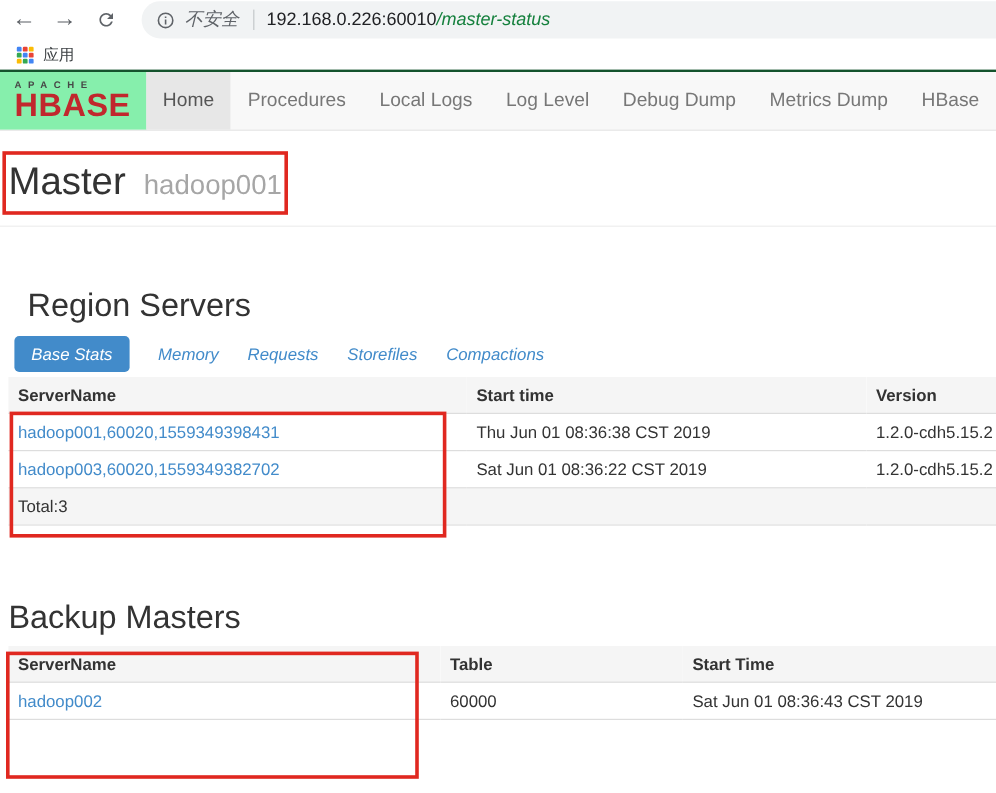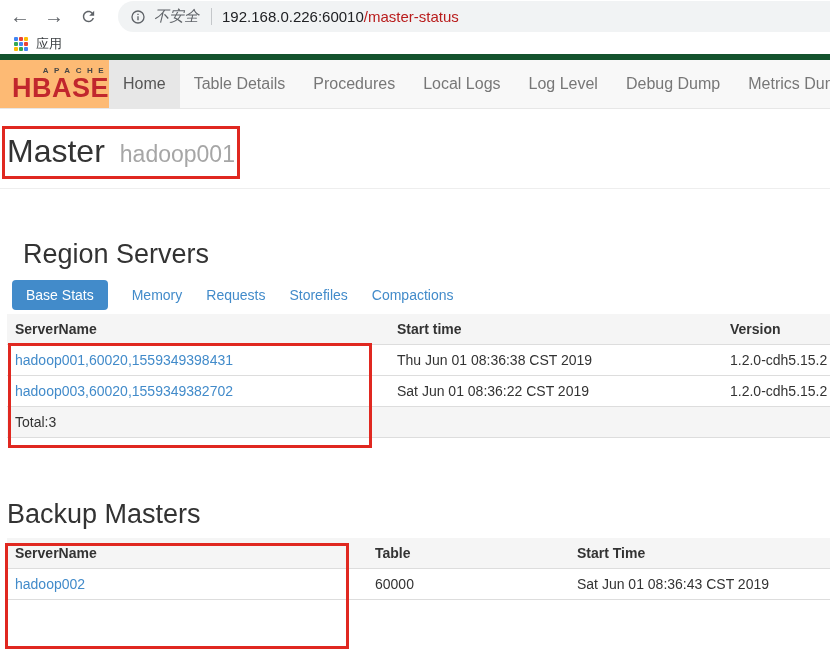--- a/index.html
+++ b/index.html
@@ -14,54 +14,54 @@
   .btn-back { margin-left:8px; }
   .btn-fwd  { margin-left:10px; }
   .btn-refresh { margin-left:10px; }
   .btn-refresh svg { width:17px; height:17px; fill:#5f6368; }
   .omnibox { flex:1; height:31px; margin-left:18px; background:#f1f3f4;
     border-radius:16px 0 0 16px; display:flex; align-items:center; padding-left:12px; }
   .info-icon svg { width:16px; height:16px; display:block; }
   .sec-label { color:#5f6368; font-size:15px; margin-left:8px;font-style:italic; }
   .omni-sep { width:1px; height:17px; background:#c4c7ca; margin:0 10px 0 12px; }
   .url-host { color:#202124; font-size:15px; }
-  .url-path { color:#b91c1c; font-size:15px; }
+  .url-path { color:#15803d; font-size:15px;font-style:italic; }
 
-  .bookmarks { height:27px; background:#fff; border-bottom:6px solid #14532d;
+  .bookmarks { height:27px; background:#fff; border-bottom:2px solid #14532d;
     display:flex; align-items:center; }
   .apps-icon { width:14px; height:14px; margin-left:14px; display:grid;
     grid-template-columns:repeat(3,4px); grid-template-rows:repeat(3,4px); gap:1px; }
   .apps-icon i { display:block; border-radius:1px; }
   .ai1{background:#4285f4}.ai2{background:#ea4335}.ai3{background:#fbbc05}
   .ai4{background:#34a853}.ai5{background:#4285f4}.ai6{background:#ea4335}
   .ai7{background:#fbbc05}.ai8{background:#34a853}.ai9{background:#4285f4}
   .bm-label { font-size:13px; color:#3c4043; margin-left:8px; }
 
   
   .hb-nav { height:49px; background:#f8f8f8; border-bottom:1px solid #e7e7e7;
     display:flex; align-items:stretch; }
-  .logo { width:148px; background:#fdba74; padding:6px 0 0 12px;text-align:right; }
+  .logo { width:148px; background:#86efac; padding:6px 0 0 12px; }
   .logo-top { font-size:8px; font-weight:bold; letter-spacing:5.5px; color:#474747; }
   .logo-main { font-size:27px; font-weight:800; letter-spacing:0.5px; color:#c1272d;
     line-height:0.95; margin-top:1px; }
   .nav-item { display:flex; align-items:center; padding:0 14px; font-size:16px;
     color:#777; text-decoration:none; white-space:nowrap; cursor:pointer; }
   .nav-item.active { background:#e7e7e7; color:#555; }
 
   
   .content { padding-left:7px; }
   h1.master { margin-top:23px; font-size:32px; font-weight:400; color:#333; line-height:38px; }
   h1.master .host { font-size:23px; color:#a6a6a6; margin-left:15px; font-weight:400; }
   hr.sep { border:none; border-top:1px solid #eee; margin:15px 0 0 -7px; width:830px; }
   h2.section { font-size:27px; font-weight:400; color:#333; line-height:32px; }
   h2.rs { margin-top:49px; margin-bottom:9px;margin-left:16px; }
   h2.bm { margin-top:60px; margin-bottom:8px; }
 
   .tabs { display:flex; align-items:center; height:32px; margin-bottom:3px; }
-  .tab { font-size:14px; color:#428bca; text-decoration:none; margin:0 12px; cursor:pointer; }
+  .tab { font-size:14px; color:#428bca; text-decoration:none; margin:0 12px; cursor:pointer;font-style:italic; }
   .tab.active { background:#428bca; color:#fff; border-radius:4px; padding:7px 14px;
     margin:0 12px 0 5px; }
 
   table.grid { border-collapse:collapse; width:823px; font-size:14px; table-layout:fixed; }
   table.grid th, table.grid td { text-align:left; padding:7px 8px; border-top:1px solid #ddd;
     color:#333; font-weight:normal; overflow:hidden; white-space:nowrap; }
   table.grid tr:first-child th { border-top:none; }
   table.grid th { font-weight:bold; }
   table.grid tr.odd { background:#f5f5f5; }
   table.grid { border-bottom:1px solid #ddd; }
@@ -112,21 +112,20 @@
     </span>
   <span class="bm-label">应用</span>
 </div>
 
 <div class="hb-nav">
   <div class="logo">
     <div class="logo-top">APACHE</div>
     <div class="logo-main">HBASE</div>
   </div>
   <a class="nav-item active">Home</a>
-  <a class="nav-item">Table Details</a>
   <a class="nav-item">Procedures</a>
   <a class="nav-item">Local Logs</a>
   <a class="nav-item">Log Level</a>
   <a class="nav-item">Debug Dump</a>
   <a class="nav-item">Metrics Dump</a>
   <a class="nav-item">HBase</a>
 </div>
 
 <div class="content">
 

